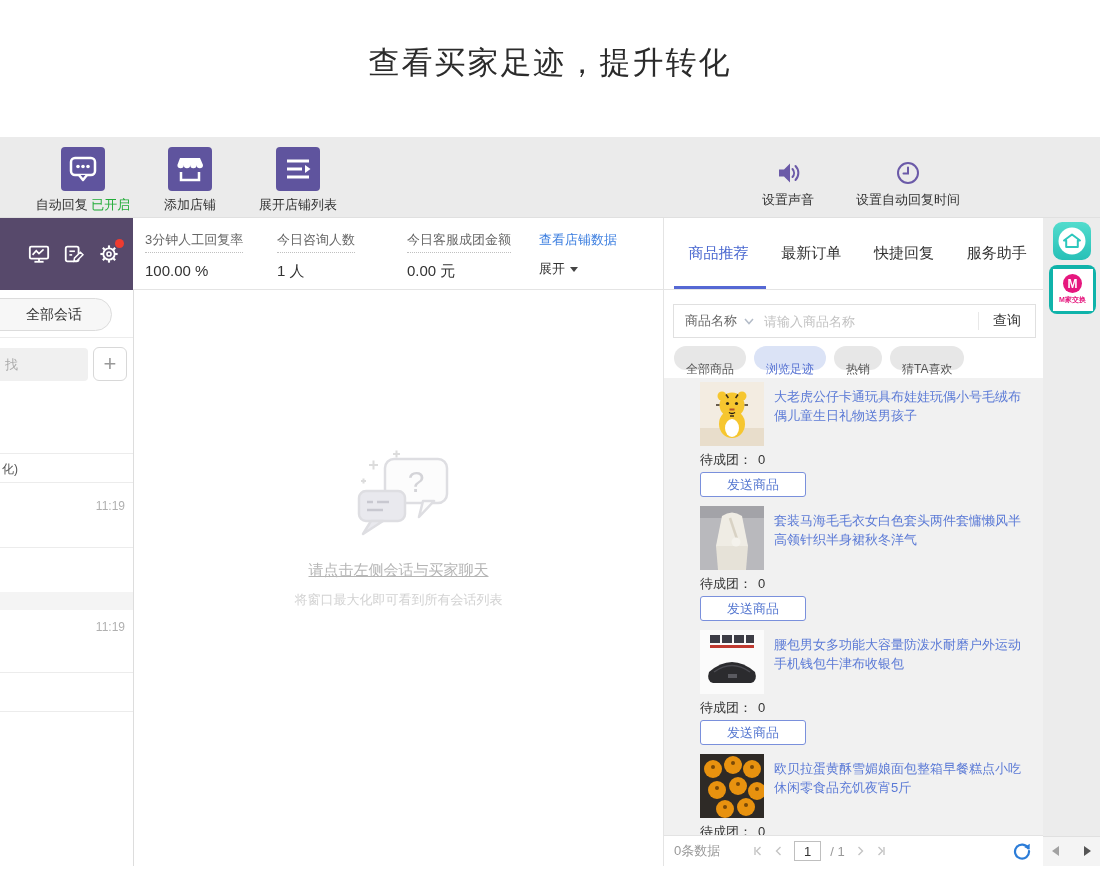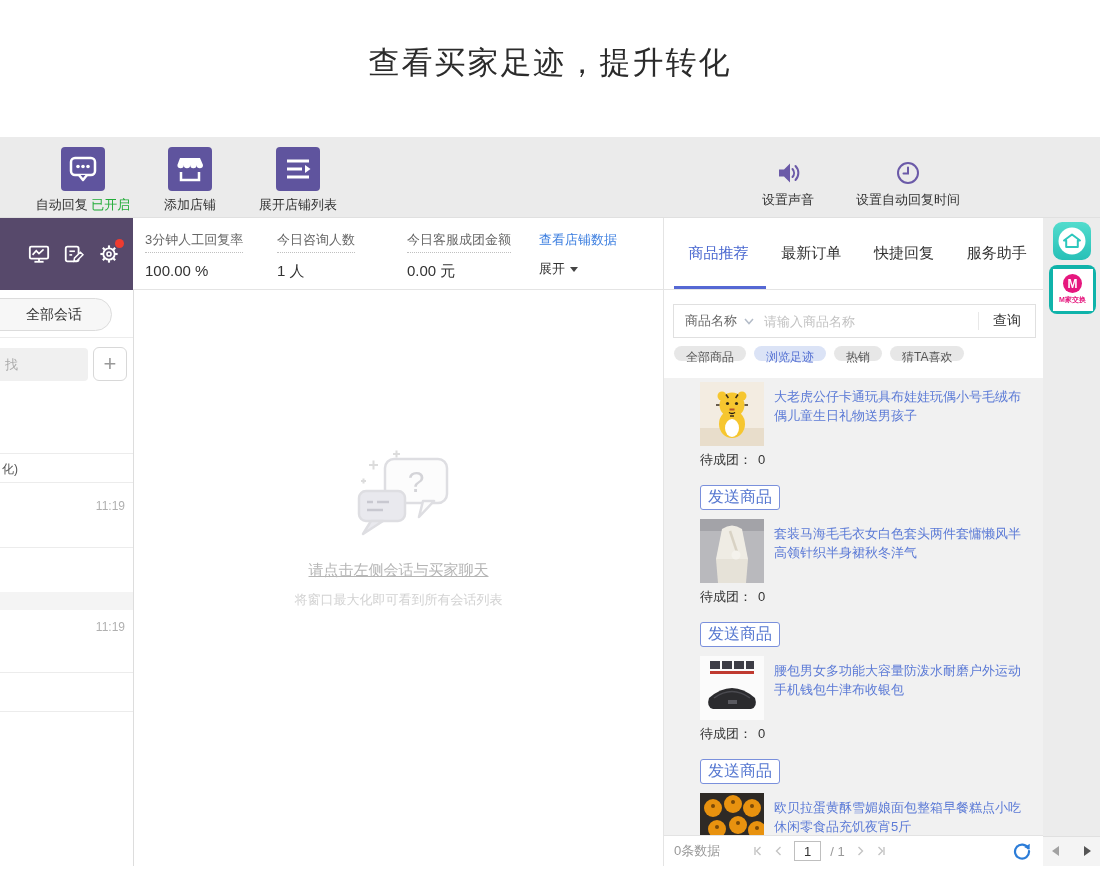--- a/index.html
+++ b/index.html
@@ -86,31 +86,31 @@
 
   
   .panel { position:absolute; left:663px; top:290px; width:380px; height:576px; background:#fff; border-left:1px solid #e4e4e4; }
   .search-bar { position:absolute; left:9px; top:14px; width:363px; height:34px; border:1px solid #e0e0e0; background:#fff;
     display:flex; align-items:center; }
   .field-select { display:flex; align-items:center; gap:7px; padding:0 10px 0 11px; font-size:13px; color:#666; cursor:pointer; white-space:nowrap;text-align:right; }
   .pd-input { flex:1; min-width:0; border:none; outline:none; background:transparent; font-size:13px; color:#333; }
   .pd-input::placeholder { color:#c2c2c2; }
   .search-btn { border-left:1px solid #e8e8e8; padding:0 14px; font-size:14px; color:#333; cursor:pointer; white-space:nowrap; }
   .pills { position:absolute; left:10px; top:56px; display:flex; gap:8px; }
-  .pill { height:15px; line-height:23px; padding:0 12px; border-radius:12px; background:#e7e7e7; color:#555; font-size:12px; cursor:pointer; white-space:nowrap; }
+  .pill { height:15px; line-height:23px; padding:12px 12px; border-radius:12px; background:#e7e7e7; color:#555; font-size:12px; cursor:pointer; white-space:nowrap; }
   .pill.active { background:#dbe3f6; color:#5571d2; }
   .plist { position:absolute; left:0; top:88px; width:379px; height:457px; background:#f1f1f1; overflow:hidden; padding-top:4px; }
   .pitem { margin:0 0 9px 36px; width:330px; }
   .prow1 { display:flex; }
   .pimg { width:64px; height:64px; flex:none; cursor:pointer; }
   .ptitle { margin-left:10px; width:256px; font-size:13px; line-height:19px; color:#5b7ad6; padding-top:5px; cursor:pointer; }
   .pending { margin-top:5px; font-size:13px; color:#333; }
   .pending-val { margin-left:6px; }
-  .send-btn { margin-top:16px; width:80px; height:25px; background:#fff; border:1px solid #7a90dc; border-radius:3px;
-    color:#5577d0; font-size:16px; display:flex; align-items:center; justify-content:center; cursor:pointer; }
+  .send-btn { margin-top:3px; width:106px; height:25px; background:#fff; border:1px solid #7a90dc; border-radius:3px;
+    color:#5577d0; font-size:13px; display:flex; align-items:center; justify-content:center; cursor:pointer; }
   .pagin { position:absolute; left:0; top:545px; width:379px; height:31px; background:#fff; border-top:1px solid #e3e3e3;
     display:flex; align-items:center; font-size:13px; color:#999; }
   .pg-count { margin-left:10px; }
   .pg-nav { display:flex; align-items:center; margin-left:32px; gap:9px; }
   .pg-ic { width:12px; height:12px; cursor:pointer; }
   .pg-input { width:27px; height:20px; border:1px solid #bfbfbf; text-align:center; font-size:13px; color:#333; outline:none; }
   .pg-total { white-space:nowrap; }
   .pg-refresh { margin-left:auto; margin-right:12px; width:18px; height:18px; cursor:pointer; }
 </style>
 </head>

